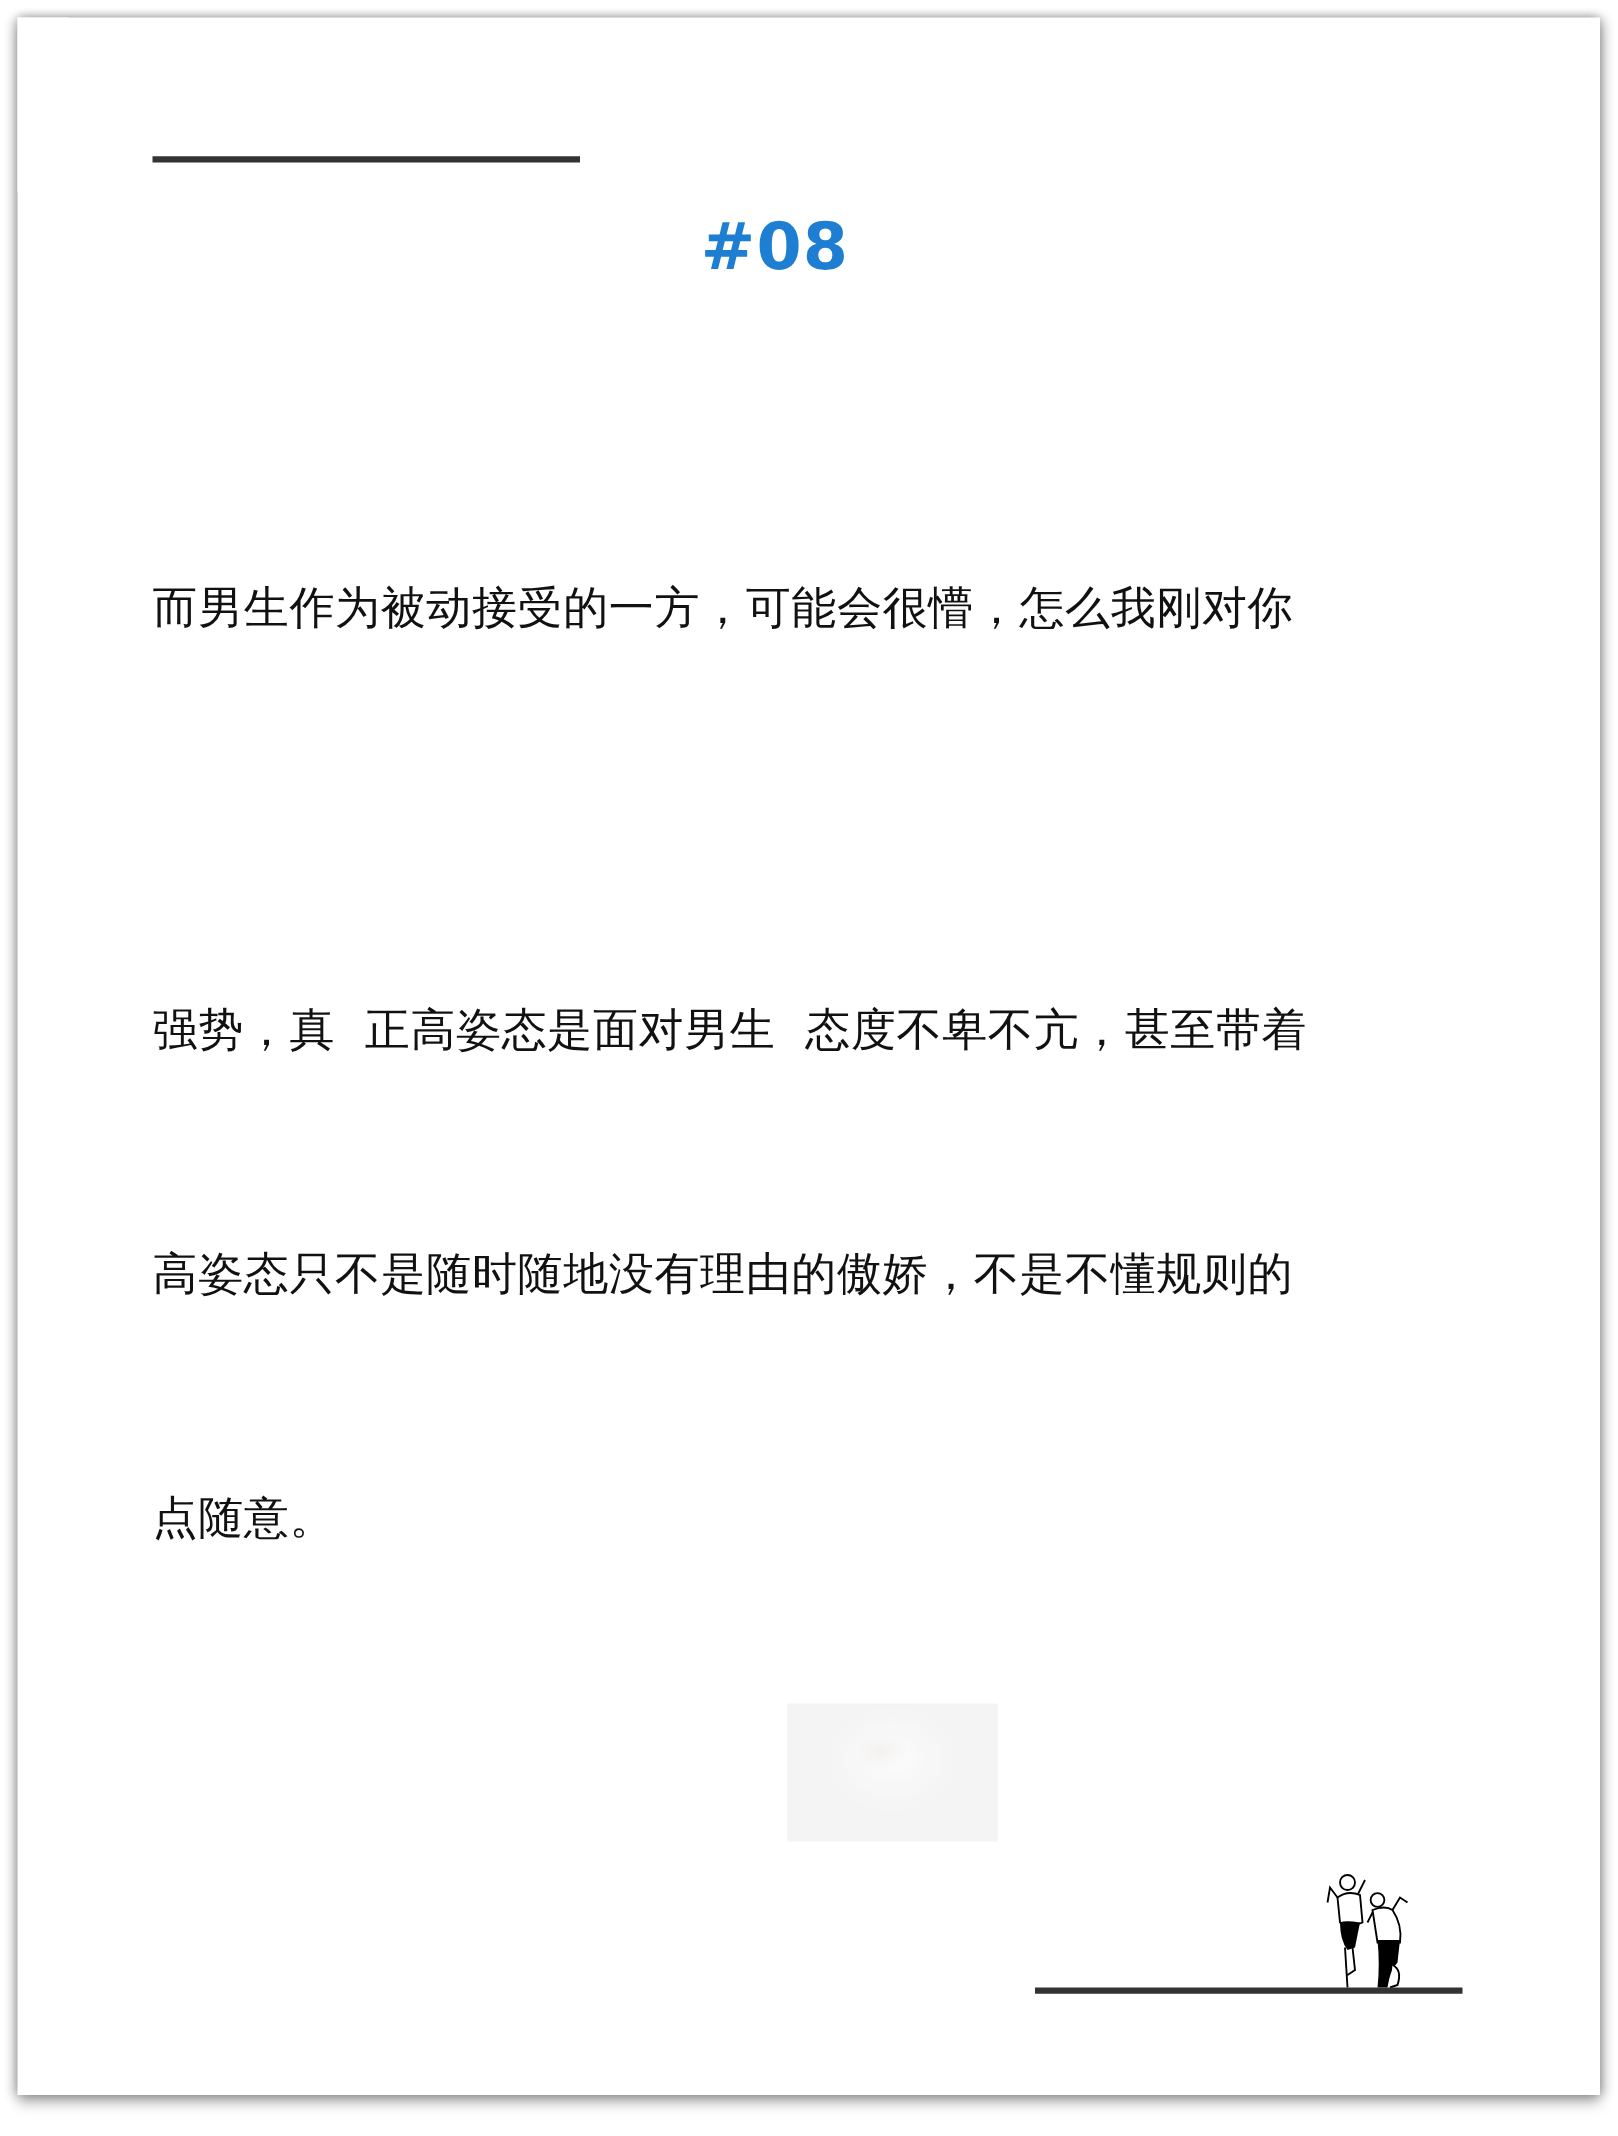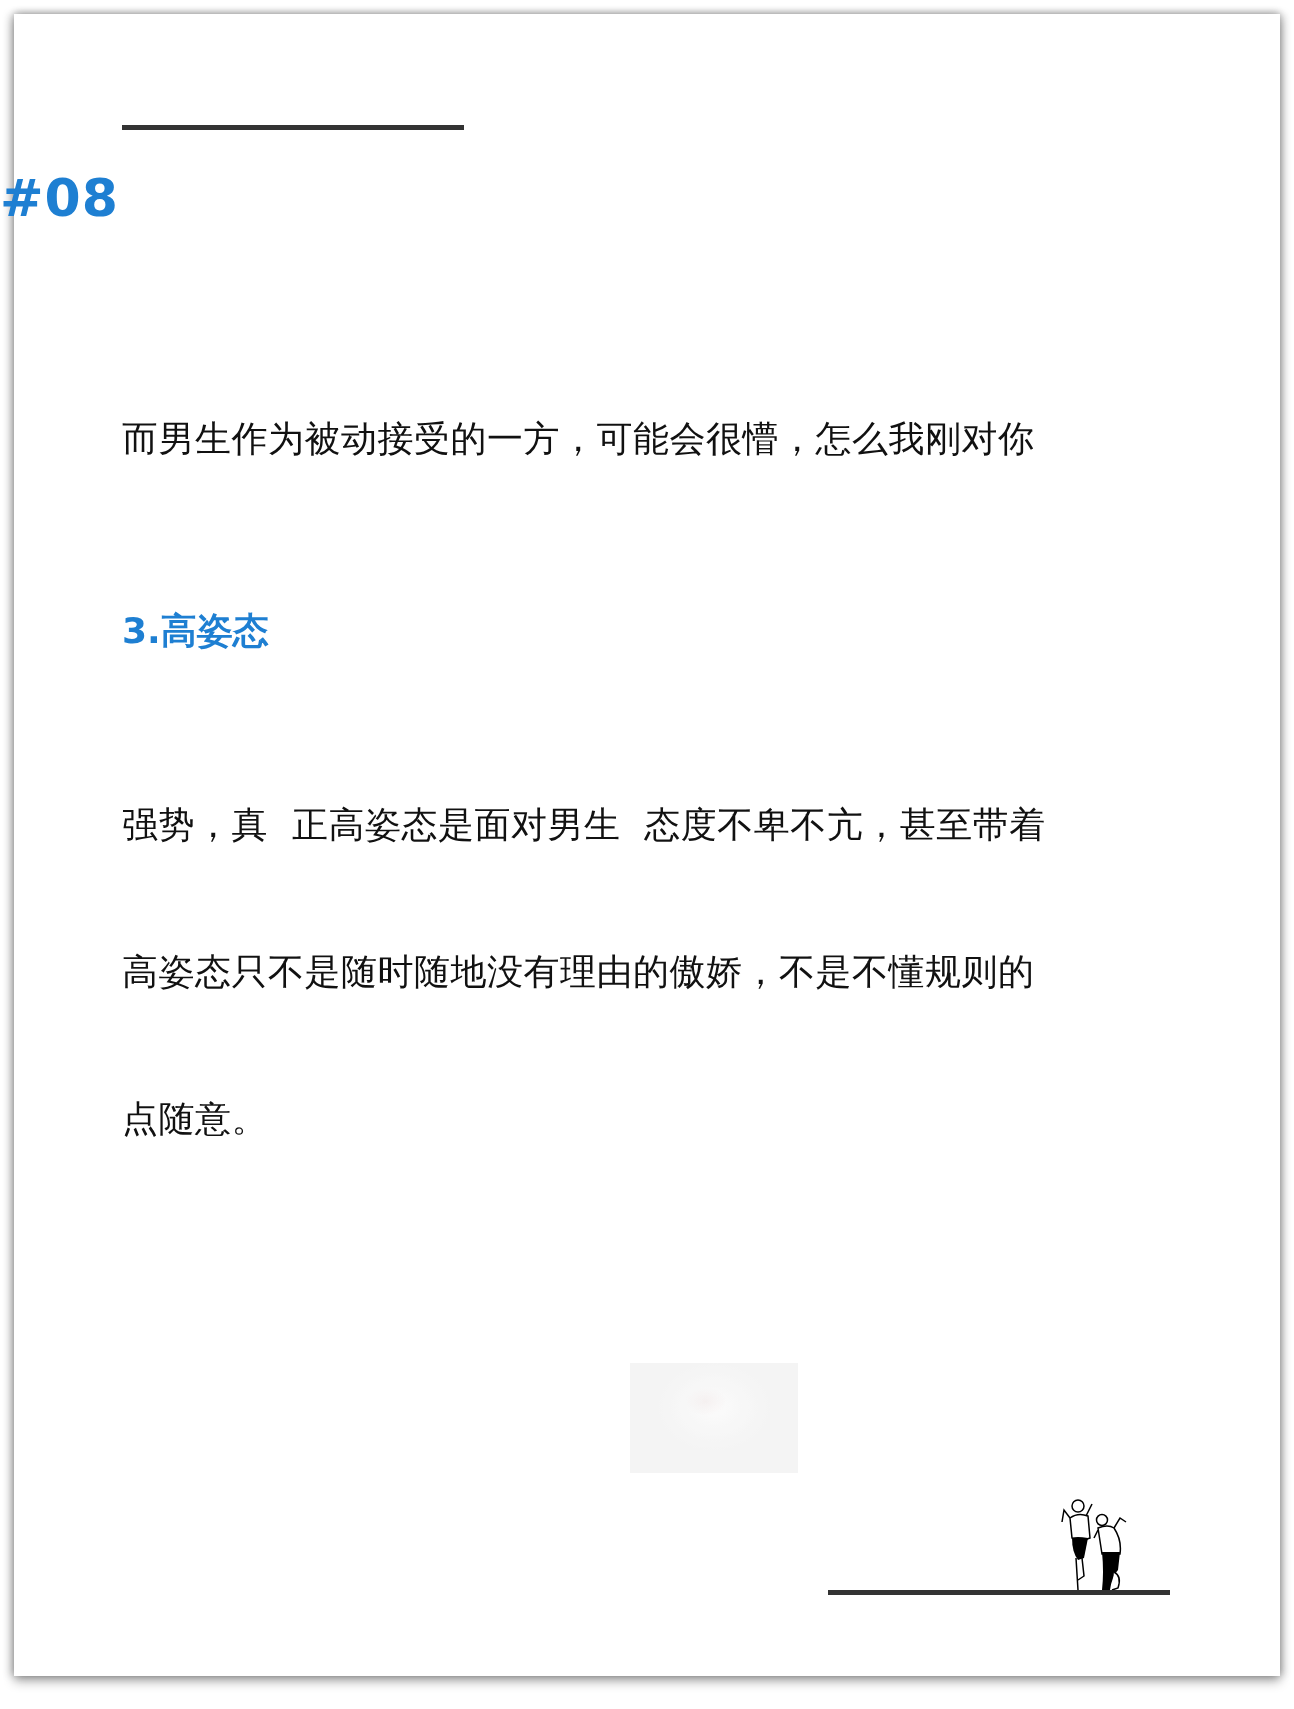--- a/index.html
+++ b/index.html
@@ -54,40 +54,41 @@
       top: 1590px;
       width: 342px;
       height: 5px;
       background: #333333;
     }
     .section-number {
       position: absolute;
       left: 0;
       width: 1240px;
       top: 168px;
+      text-align: center;
       font-size: 52px;
       font-weight: bold;
       color: #1e7fd2;
       letter-spacing: 1px;
     }
     .content {
       position: absolute;
       left: 122px;
       top: 316px;
       width: 1030px;
     }
     .para {
       margin: 0 0 45px 0;
       font-size: 36px;
       line-height: 49px;
       color: #111111;
       white-space: pre-wrap;
       letter-spacing: 0.5px;
     }
-    .para .line { display: block; }
+    .para .line { display: block; margin-top: 48px; }
     .heading {
       margin: 0 0 47px 0;
       font-size: 36px;
       line-height: 49px;
       font-weight: bold;
       color: #1e7fd2;
     }
     .watermark {
       position: absolute;
       left: 630px;
@@ -118,21 +119,20 @@
 
 <div class="rule-top"></div>
 
 <div class="section-number">#08</div>
 
 <div class="content">
   <p class="para">
     <span class="line">而男生作为被动接受的一方，可能会很懵，怎么我刚对你</span>
   </p>
 
-  <h2 class="heading">3.高姿态</h2>
 
   <p class="para">
     <span class="line">强势，真  正高姿态是面对男生  态度不卑不亢，甚至带着</span>
     <span class="line">高姿态只不是随时随地没有理由的傲娇，不是不懂规则的</span>
     <span class="line">点随意。</span>
   </p>
 
 </div>
 
 <div class="watermark"></div>

